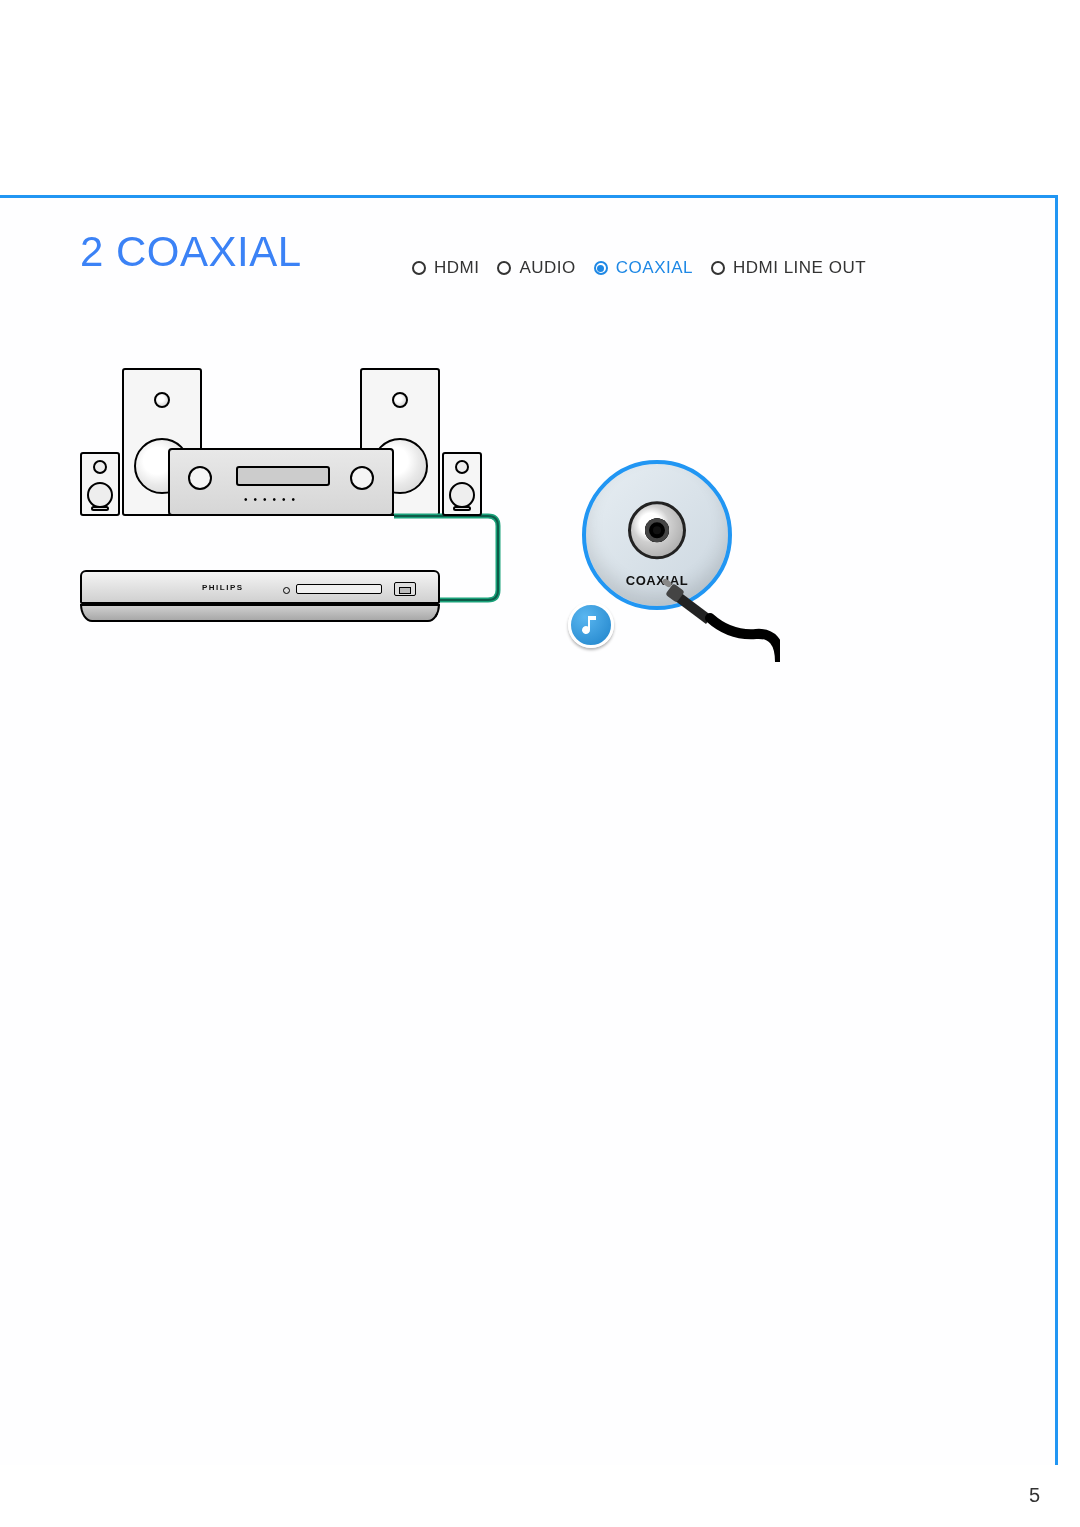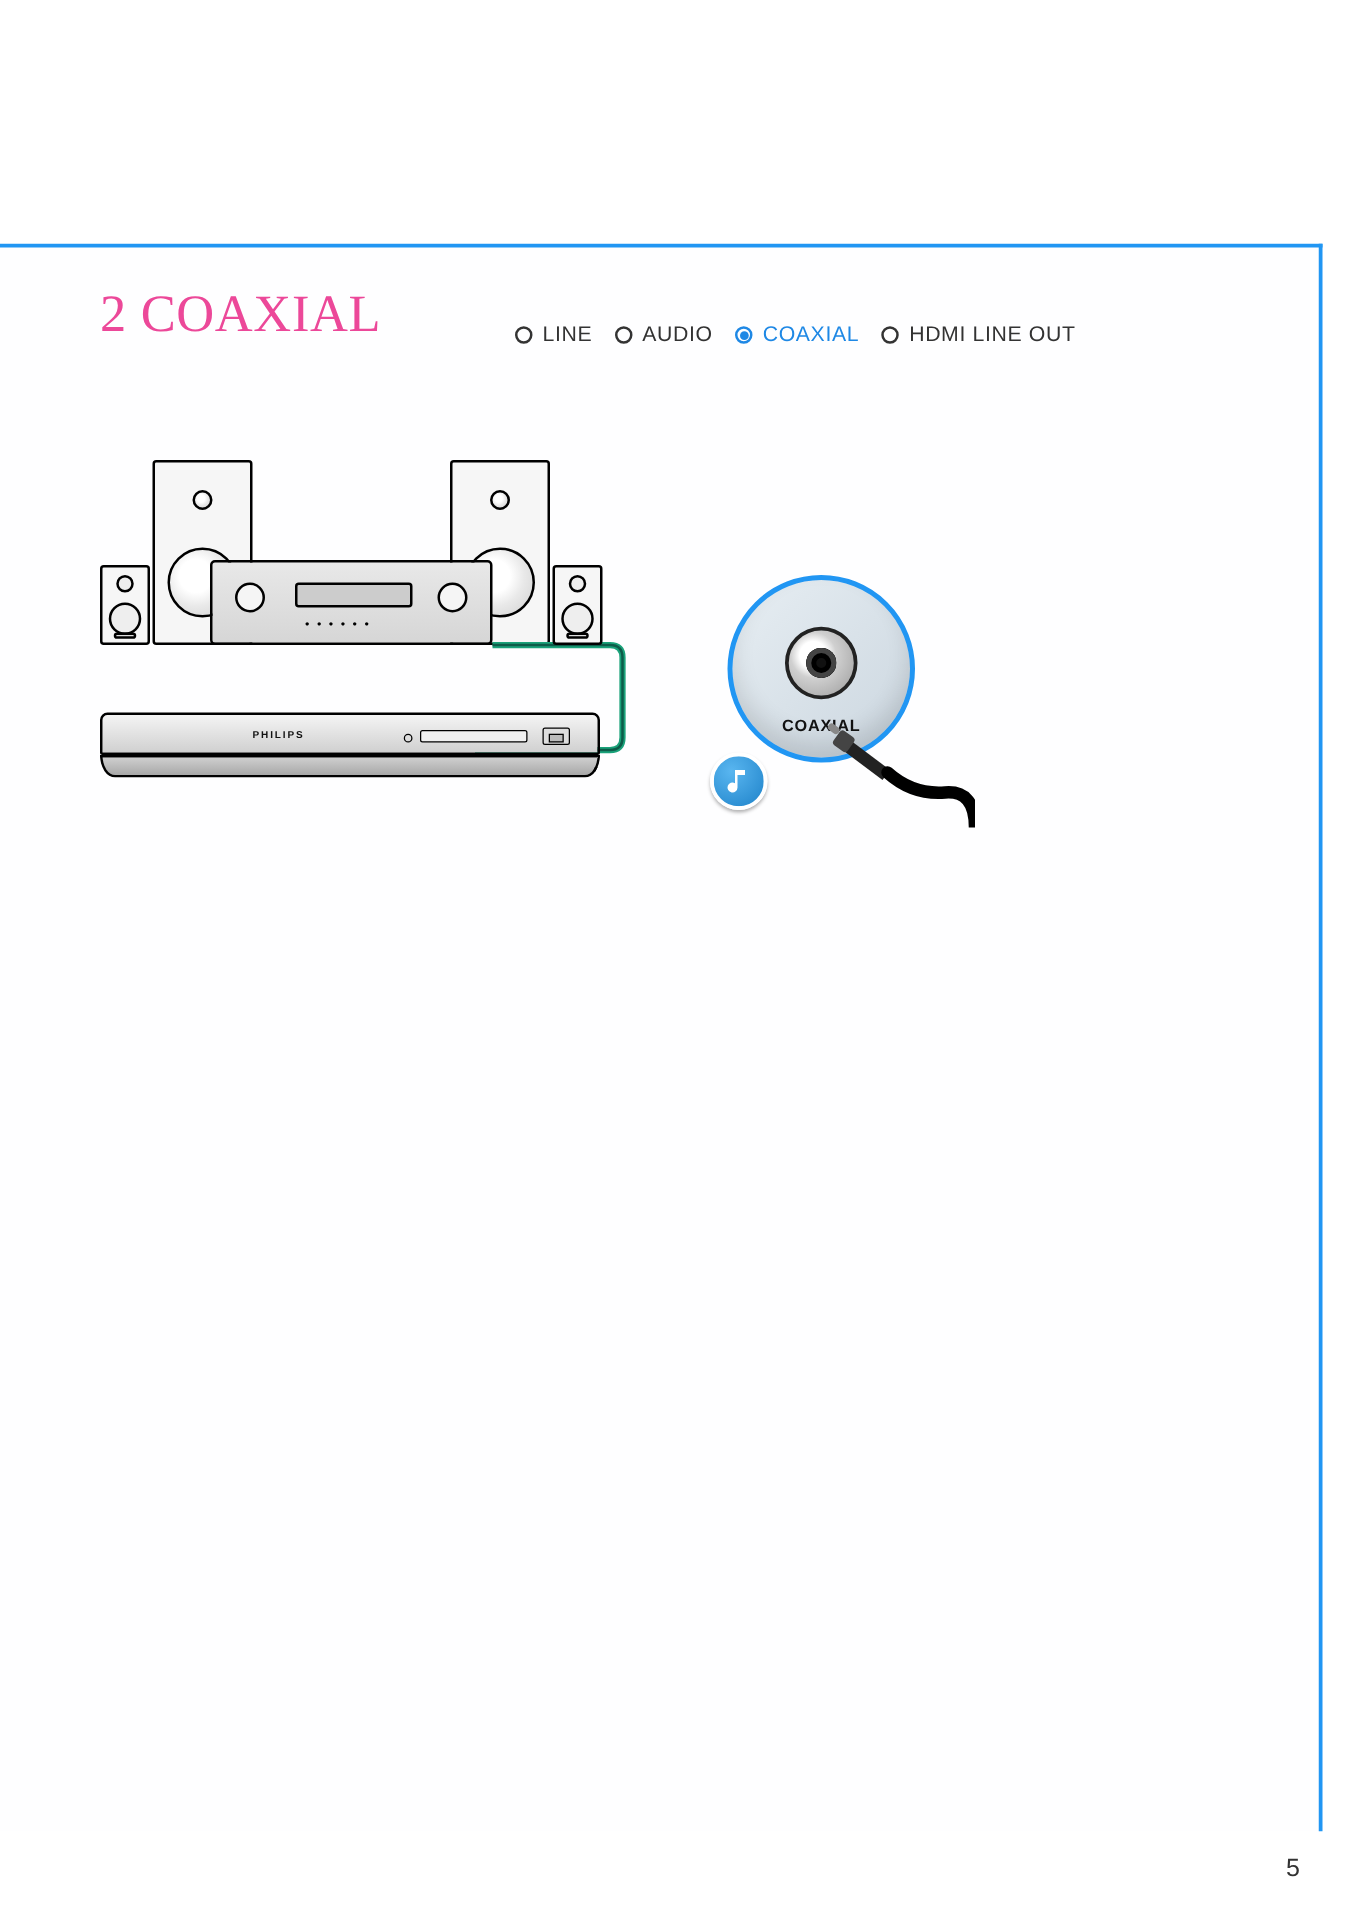--- a/index.html
+++ b/index.html
@@ -20,22 +20,21 @@
     border-right: 3px solid #2196f3;
     background: #fefeff;
   }
   .section-heading {
     position: absolute;
     left: 80px;
     top: 228px;
     font-size: 42px;
     font-weight: 500;
     letter-spacing: 0.5px;
-    color: #ec4899;
-    font-family: Liberation Serif, serif;
+    color: #3b82f6;
   }
   .option-row {
     position: absolute;
     left: 412px;
     top: 258px;
     display: flex;
     align-items: center;
     gap: 6px;
     font-size: 17px;
     letter-spacing: 0.5px;
@@ -151,21 +150,21 @@
     position:absolute; left:66px; top:16px; width:94px; height:20px;
     border:2px solid #000; border-radius:3px; background:#ccc;
   }
   .receiver .dots {
     position:absolute; left:74px; top:44px; letter-spacing:6px; font-size:10px; color:#000;
   }
 
   
   .player {
     position: absolute;
-    left: 0; top: 200px; width: 400px; height: 34px;
+    left: 0; top: 200px; width: 360px; height: 34px;
     border: 2px solid #000;
     border-radius: 6px 6px 2px 2px;
     background: linear-gradient(#f4f4f4, #d0d0d0);
   }
   .player .base {
     position:absolute; left:-2px; right:-2px; top:32px; height:18px;
     border:2px solid #000;
     border-radius: 0 0 20px 20px / 0 0 30px 30px;
     background: linear-gradient(#cfcfcf, #a8a8a8);
   }
@@ -247,21 +246,21 @@
 
 <div class="page-frame"></div>
 
 <h1 class="section-heading">
   <span>2</span>
   <span>COAXIAL</span>
 </h1>
 
 <div class="option-row">
   <span class="radio"></span>
-  <span class="opt">LINE</span>
+  <span class="opt">HDMI</span>
   <span class="radio"></span>
   <span class="opt">AUDIO</span>
   <span class="radio selected"></span>
   <span class="opt selected">COAXIAL</span>
   <span class="radio"></span>
   <span class="opt">HDMI LINE OUT</span>
 </div>
 
 <div class="diagram">
 

